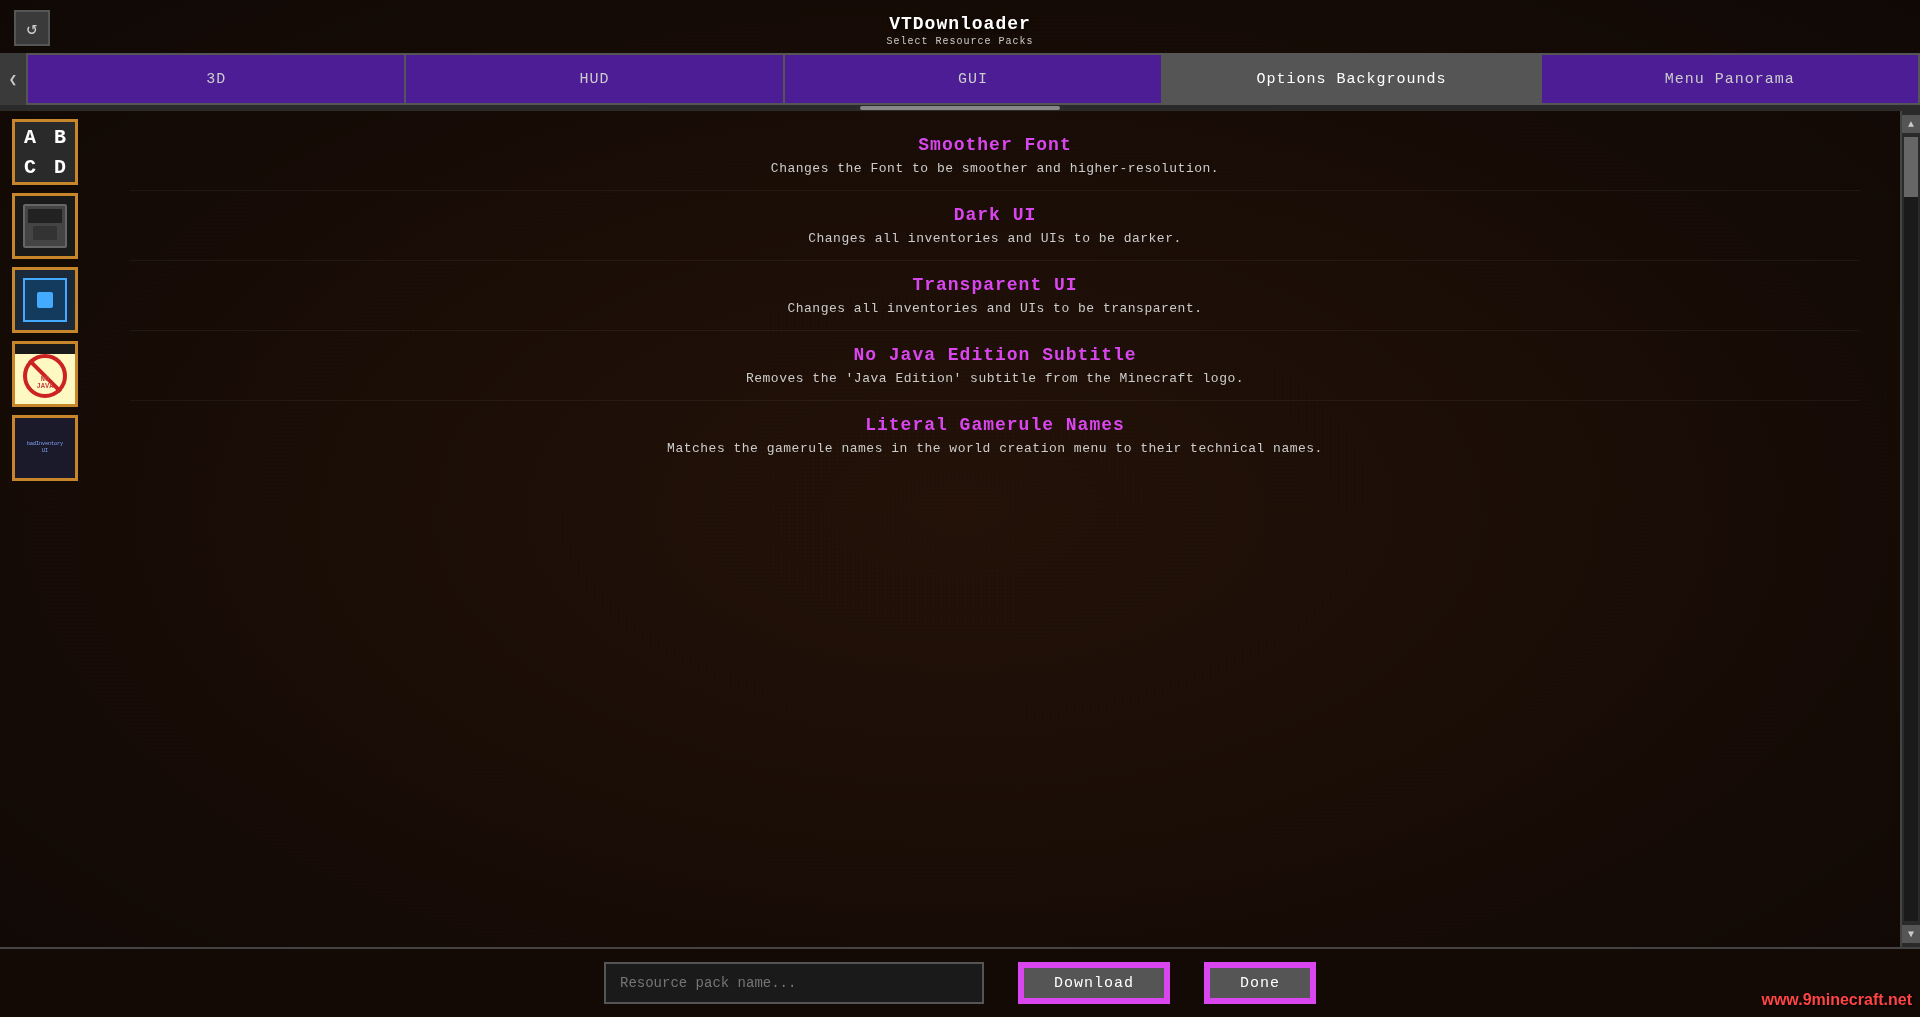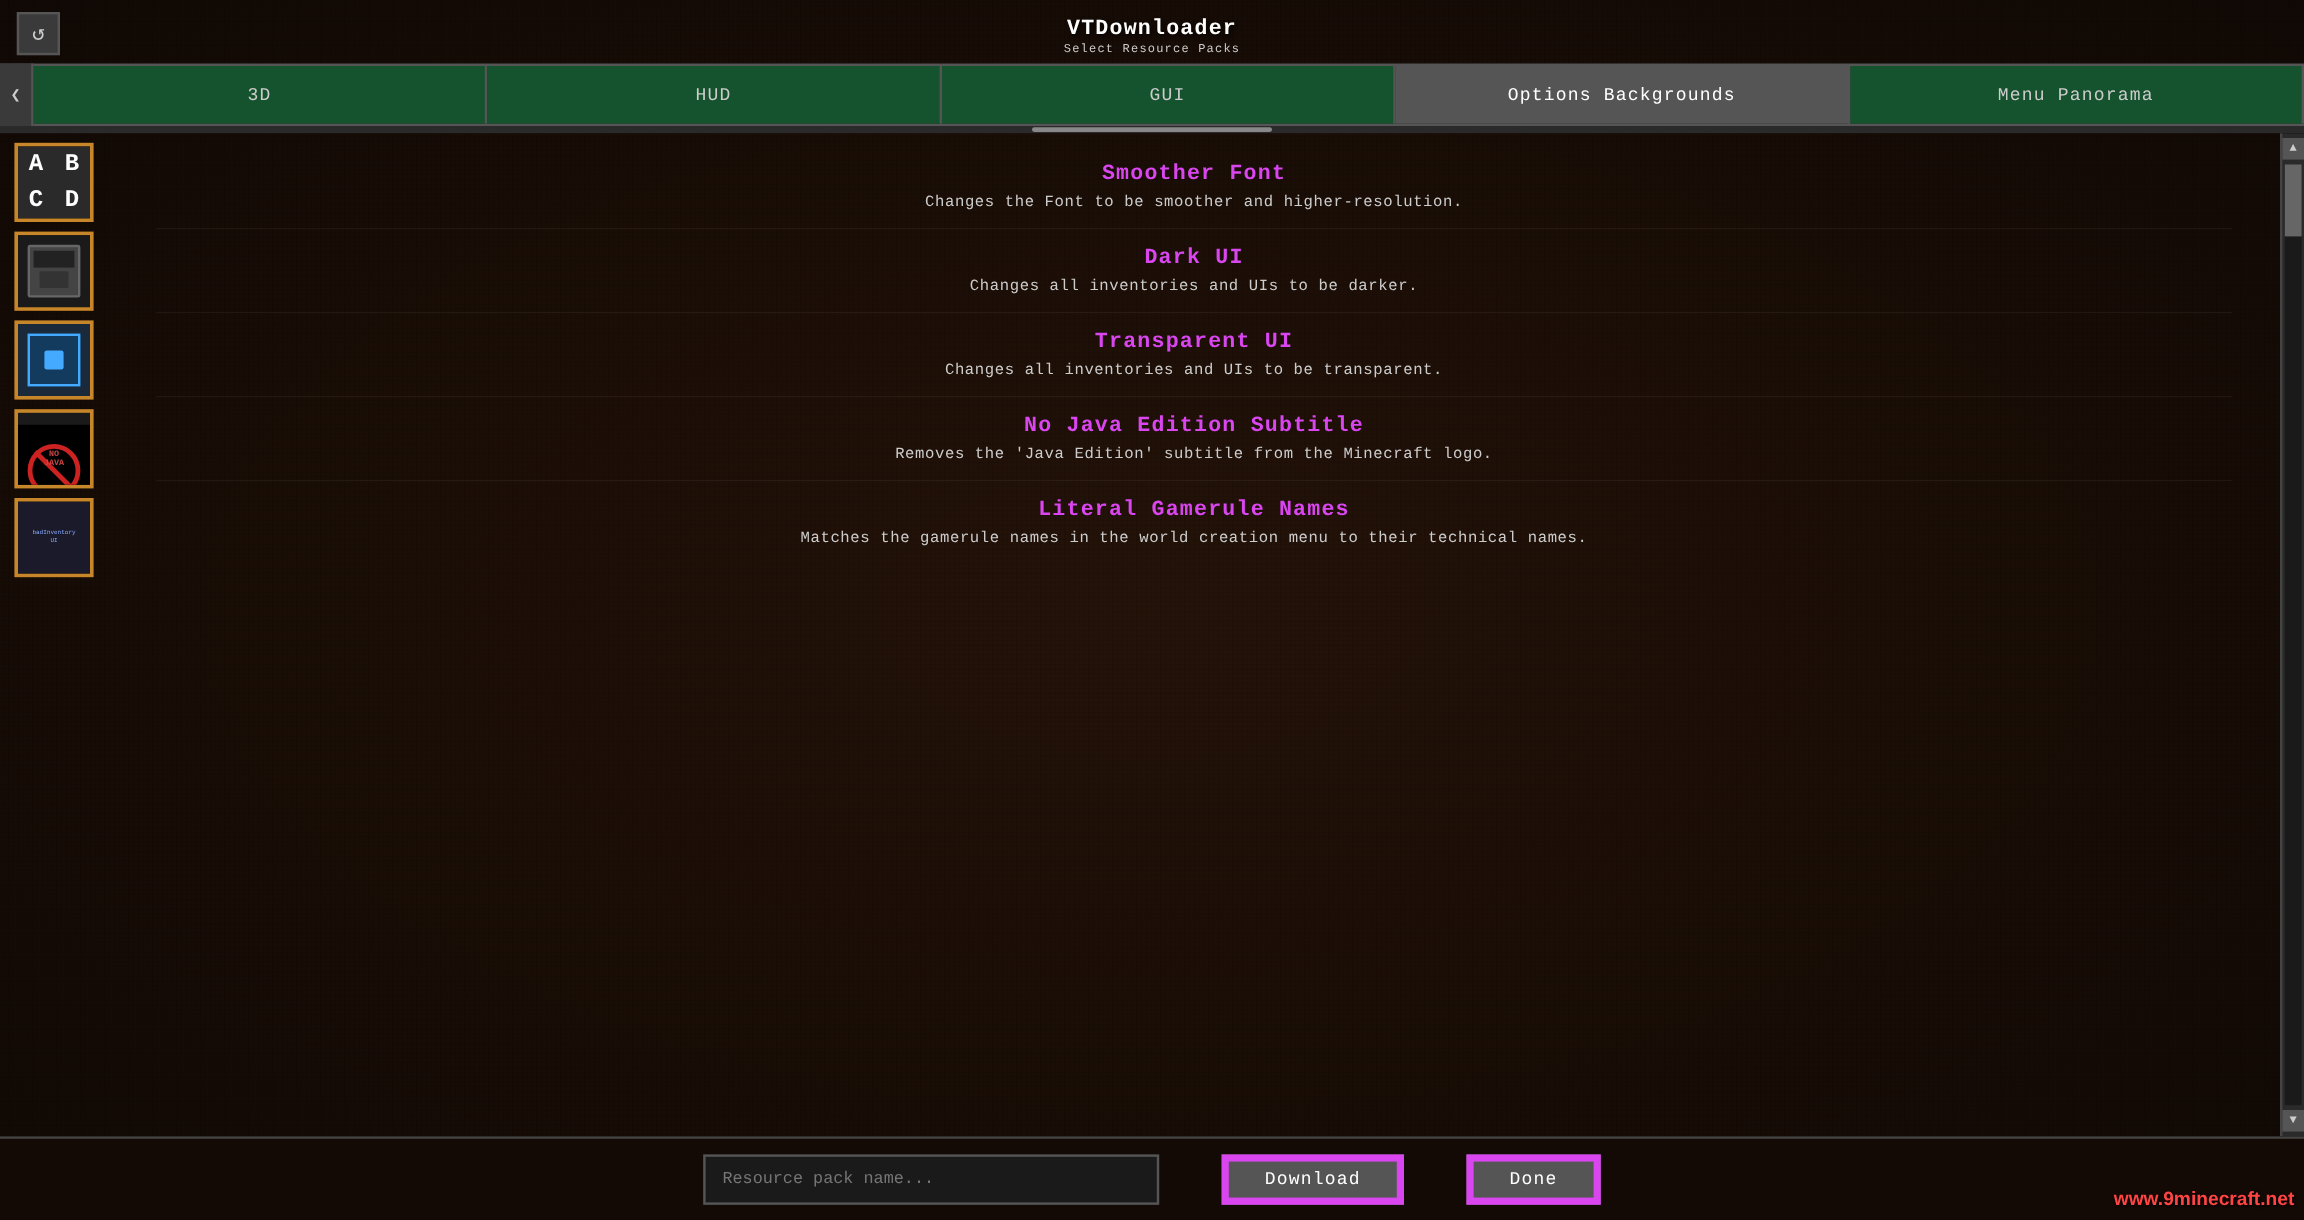--- a/index.html
+++ b/index.html
@@ -97,21 +97,21 @@
       font-size: 14px;
       flex-shrink: 0;
     }
 
     .tab {
       flex: 1;
       height: 100%;
       display: flex;
       align-items: center;
       justify-content: center;
-      background: #14532d;
+      background: #4c1d95;
       border-right: 2px solid #555;
       cursor: pointer;
       font-size: 15px;
       font-family: 'Courier New', monospace;
       color: #cccccc;
       letter-spacing: 1px;
       transition: background 0.1s;
     }
 
     .tab.active {
@@ -259,25 +259,25 @@
       left: 50%;
       transform: translate(-50%, -50%);
       width: 16px;
       height: 16px;
       background: #4af;
       border-radius: 2px;
     }
 
     
     .icon-nojava {
-      background: #000000;
+      background: #fef9c3;
       width: 100%;
       height: 100%;
       display: flex;
-      align-items: flex-end;
+      align-items: flex-start;
       justify-content: center;
       position: relative;
       margin-top: 19px;
     }
 
     .no-symbol {
       width: 44px;
       height: 44px;
       border: 4px solid #cc2222;
       border-radius: 50%;
@@ -405,21 +405,21 @@
     }
 
     
     .footer {
       height: 70px;
       background: rgba(20, 10, 5, 0.9);
       border-top: 2px solid #444;
       display: flex;
       align-items: center;
       justify-content: center;
-      gap: 20px;
+      gap: 2px;
       padding: 0 40px;
       position: relative;
     }
 
     .search-input {
       width: 380px;
       height: 42px;
       background: #1a1a1a;
       border: 2px solid #555;
       color: #888;

